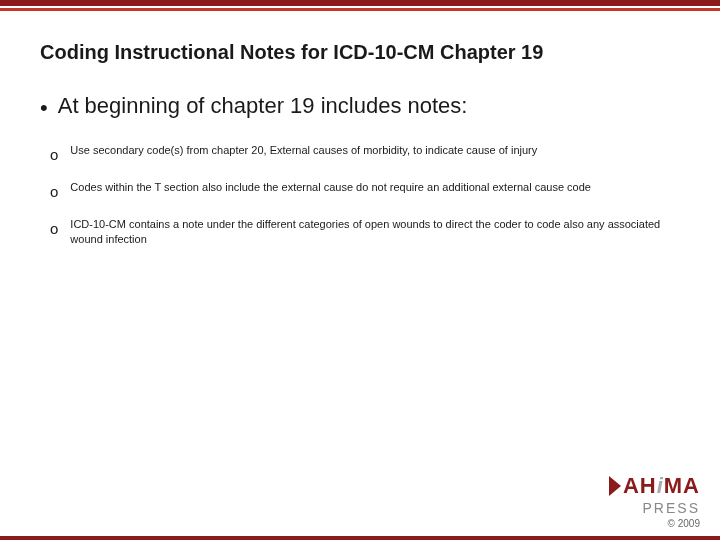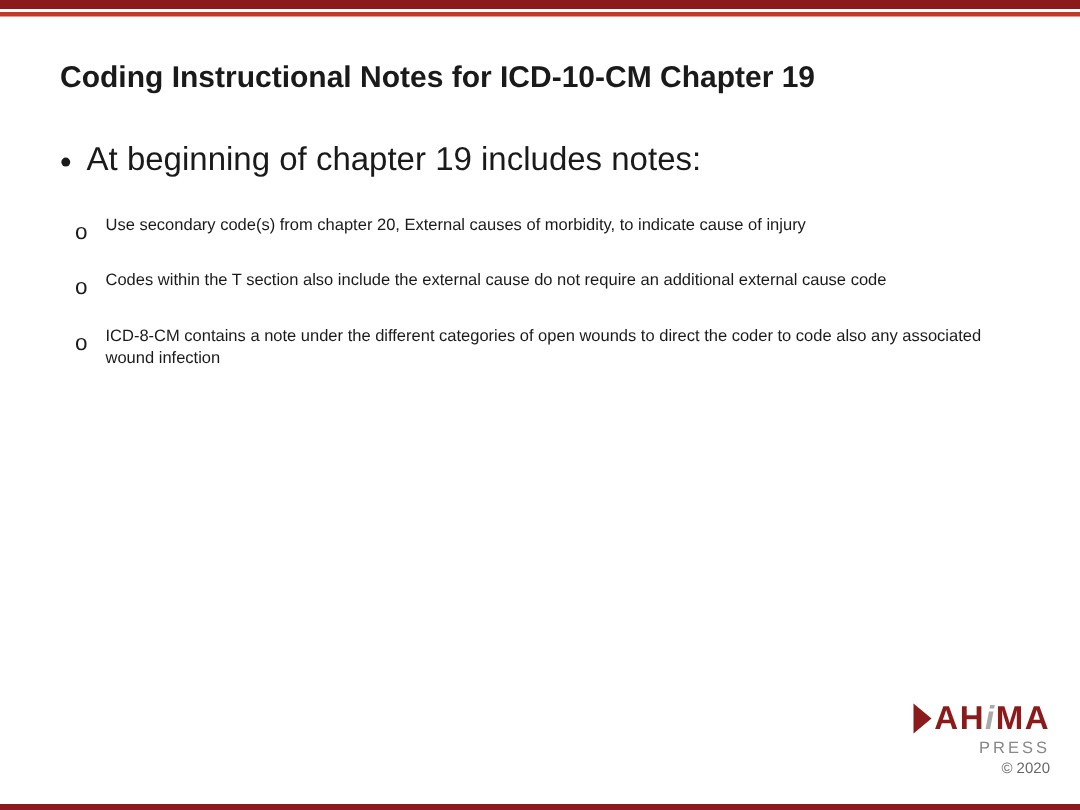--- a/index.html
+++ b/index.html
@@ -101,21 +101,21 @@
       font-size: 11px;
       line-height: 1.45;
     }
 
     .footer {
       display: flex;
       justify-content: flex-end;
       align-items: center;
       padding: 8px 20px 10px 20px;
       position: absolute;
-      bottom: 12px;
+      bottom: 1px;
       right: 0;
     }
 
     .ahima-logo {
       display: flex;
       flex-direction: column;
       align-items: flex-end;
     }
 
     .ahima-logo-main {
@@ -135,21 +135,21 @@
 
     .ahima-text {
       font-size: 22px;
       font-weight: bold;
       color: #8B1A1A;
       letter-spacing: 1px;
       font-family: Arial, sans-serif;
     }
 
     .press-text {
-      font-size: 11px;
+      font-size: 14px;
       color: #888;
       letter-spacing: 2px;
       text-transform: uppercase;
       margin-top: 1px;
     }
 
     .copyright-text {
       font-size: 10px;
       color: #666;
       margin-top: 2px;
@@ -183,32 +183,32 @@
       <div class="sub-bullet">
         <span class="sub-bullet-marker">o</span>
         <span class="sub-bullet-text">Use secondary code(s) from chapter 20, External causes of morbidity, to indicate cause of injury</span>
       </div>
       <div class="sub-bullet">
         <span class="sub-bullet-marker">o</span>
         <span class="sub-bullet-text">Codes within the T section also include the external cause do not require an additional external cause code</span>
       </div>
       <div class="sub-bullet">
         <span class="sub-bullet-marker">o</span>
-        <span class="sub-bullet-text">ICD-8-CM contains a note under the different categories of open wounds to direct the coder to code also any associated wound infection</span>
+        <span class="sub-bullet-text">ICD-10-CM contains a note under the different categories of open wounds to direct the coder to code also any associated wound infection</span>
       </div>
     </div>
   </div>
 
   <div class="footer">
     <div class="ahima-logo">
       <div class="ahima-logo-main">
         <div class="ahima-triangle"></div>
         <span class="ahima-text">
           <span style="color:#8B1A1A;">AH</span><span style="color:#aaa; font-style:italic;">i</span><span style="color:#8B1A1A;">MA</span>
         </span>
       </div>
       <div class="press-text">PRESS</div>
-      <div class="copyright-text">© 2020</div>
+      <div class="copyright-text">© 2009</div>
     </div>
   </div>
 
   <div class="bottom-border"></div>
 </div>
 
 </body></html>

